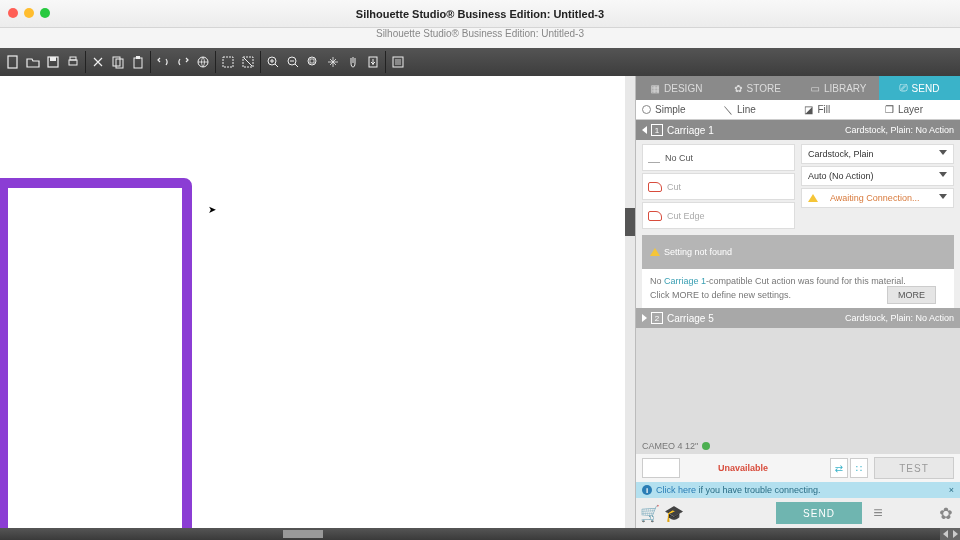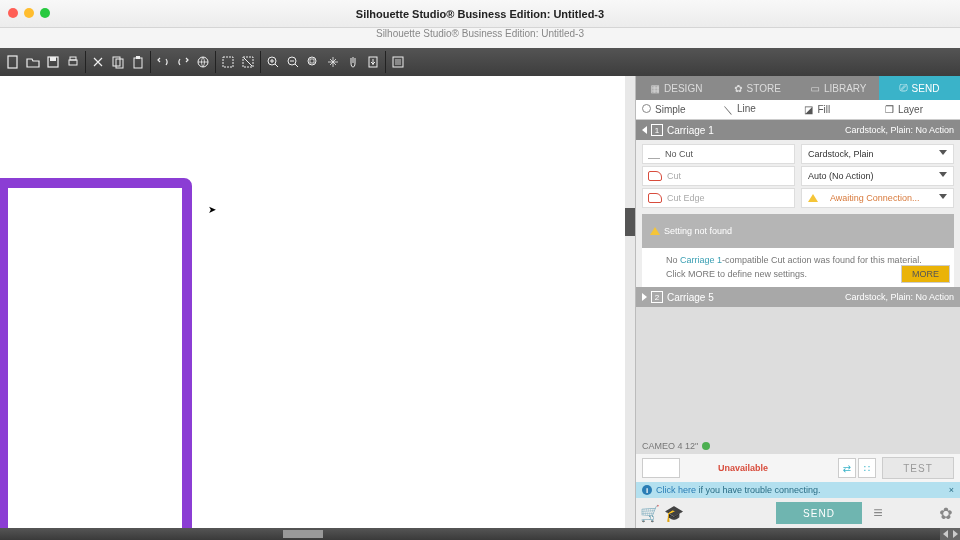--- a/index.html
+++ b/index.html
@@ -16,53 +16,53 @@
 .canvas-area{flex:1;background:#fff;position:relative;overflow:hidden;border-right:1px solid #bbb;}
 .vscroll{position:absolute;right:0;top:0;width:10px;height:100%;background:#e8e8e8;}
 .vthumb{position:absolute;right:0;top:132px;width:10px;height:28px;background:#555;}
 .purple-rect{position:absolute;left:-2px;top:102px;width:194px;height:410px;border:10px solid #8b3dd4;border-radius:0 8px 0 0;}
 .cursor{position:absolute;left:208px;top:128px;font-size:10px;color:#000;}
 .right{width:324px;background:#eee;display:flex;flex-direction:column;}
 .tabs{height:24px;display:flex;}
 .tab{flex:1;display:flex;align-items:center;justify-content:center;gap:4px;font-size:10px;color:#fff;cursor:pointer;} .tab.send{background:#3ab3c9;}
 .tab.inactive{background:#8a8a8a;color:#ddd;}
 .subtabs{height:20px;display:flex;background:#fff;border-bottom:1px solid #ccc;align-items:center;font-size:10px;color:#555;}
-.subtab{flex:1;display:flex;align-items:flex-start;gap:4px;padding-left:6px;}
+.subtab{flex:1;display:flex;align-items:center;gap:4px;padding-left:6px;}
 .radio{width:9px;height:9px;border:1px solid #888;border-radius:50%;}
 .carriage-hdr{height:20px;background:#8b8b8b;color:#fff;font-size:10px;display:flex;align-items:center;padding:0 6px;gap:4px;}
 .chev{width:0;height:0;border-top:4px solid transparent;border-bottom:4px solid transparent;}
 .chev.l{border-right:5px solid #fff;}
 .chev.r{border-left:5px solid #888;}
 .chev.d{border-left:4px solid transparent;border-right:4px solid transparent;border-top:5px solid #555;}
 .num-box{width:12px;height:12px;border:1px solid #fff;display:flex;align-items:center;justify-content:center;font-size:8px;}
 .hdr-right{margin-left:auto;font-size:9px;}
 .panel-row{display:flex;gap:6px;padding:4px 6px;}
 .cut-col{flex:1;display:flex;flex-direction:column;gap:2px;}
-.cut-opt{height:20px;background:#fff;border:1px solid #ddd;display:flex;align-items:center;gap:5px;padding:0 5px;font-size:9px;color:#aaa;cursor:pointer;}
+.cut-opt{height:27px;background:#fff;border:1px solid #ddd;display:flex;align-items:center;gap:5px;padding:0 5px;font-size:9px;color:#aaa;cursor:pointer;}
 .cut-opt.active{color:#555;}
 .blade-icon{width:14px;height:10px;position:relative;}
 .blade-icon::before{content:"";position:absolute;width:12px;height:8px;border:1.5px solid #d84c3c;border-radius:2px 6px 2px 2px;}
 .no-blade{width:12px;height:10px;border-bottom:1.5px solid #aaa;}
 .mat-col{flex:1;display:flex;flex-direction:column;gap:2px;}
 .sel{height:20px;background:#fff;border:1px solid #ddd;display:flex;align-items:center;padding:0 6px;font-size:9px;color:#333;justify-content:space-between;cursor:pointer;}
 .warn-bar{height:34px;background:#b5b5b5;color:#fff;font-size:9px;display:flex;align-items:center;gap:4px;padding:0 8px;margin:2px 6px 0;}
 .warn-tri{width:0;height:0;border-left:5px solid transparent;border-right:5px solid transparent;border-bottom:8px solid #f5c538;}
-.warn-msg{background:#fff;margin:0 6px;padding:6px 24px;font-size:9px;color:#777;line-height:1.5;position:relative;}
+.warn-msg{background:#fff;margin:0 6px;padding:6px 8px;font-size:9px;color:#777;line-height:1.5;position:relative;}
 .warn-msg a{color:#3a9fb3;text-decoration:none;}
-.more-btn{position:absolute;right:4px;bottom:4px;background:#eab308;border:1px solid #ccc;padding:3px 10px;font-size:9px;color:#555;cursor:pointer;}
+.more-btn{position:absolute;right:18px;bottom:4px;background:#e5e5e5;border:1px solid #ccc;padding:3px 10px;font-size:9px;color:#555;cursor:pointer;}
 .orange{color:#d87a3c;margin-left:8px;}
 .spacer-panel{flex:1;background:#ddd;}
 .device-row{height:16px;background:#ddd;font-size:9px;color:#777;display:flex;align-items:center;padding:0 6px;gap:4px;}
 .green-dot{width:8px;height:8px;background:#4caf50;border-radius:50%;}
 .status-row{height:28px;background:#f5f5f5;display:flex;align-items:center;padding:0 6px;gap:6px;}
 .preview-box{width:38px;height:20px;background:#fff;border:1px solid #ccc;}
 .unavail{font-size:9px;color:#d84c3c;font-weight:600;margin-left:32px;}
 .ctrl-icons{margin-left:auto;display:flex;gap:2px;}
 .cicon{width:18px;height:20px;border:1px solid #ccc;background:#fff;display:flex;align-items:center;justify-content:center;font-size:10px;color:#3ab3c9;cursor:pointer;}
-.test-btn{width:72px;height:22px;background:#e8e8e8;border:1px solid #ccc;color:#999;font-size:10px;letter-spacing:1px;cursor:pointer;}
+.test-btn{width:80px;height:22px;background:#e8e8e8;border:1px solid #ccc;color:#999;font-size:10px;letter-spacing:1px;cursor:pointer;}
 .info-bar{height:16px;background:#b3e0ef;display:flex;align-items:center;font-size:9px;color:#2a6d85;padding:0 6px;gap:4px;}
 .info-i{width:10px;height:10px;background:#2a7db5;color:#fff;border-radius:50%;display:flex;align-items:center;justify-content:center;font-size:8px;font-weight:bold;}
 .info-close{margin-left:auto;cursor:pointer;}
 .send-row{height:30px;background:#eee;display:flex;align-items:center;padding:0 6px;gap:8px;}
 .send-btn{width:86px;height:22px;background:#6fb5b0;color:#fff;font-size:10px;letter-spacing:1px;border:none;margin-left:auto;cursor:pointer;}
 .small-icon{width:16px;height:16px;color:#888;cursor:pointer;display:flex;align-items:center;justify-content:center;}
 .bottombar{height:12px;background:linear-gradient(#555,#3a3a3a);display:flex;}
 .bb-left{flex:1;position:relative;}
 .hthumb{position:absolute;left:283px;top:2px;width:40px;height:8px;background:#999;}
 .bb-right{width:20px;display:flex;}

